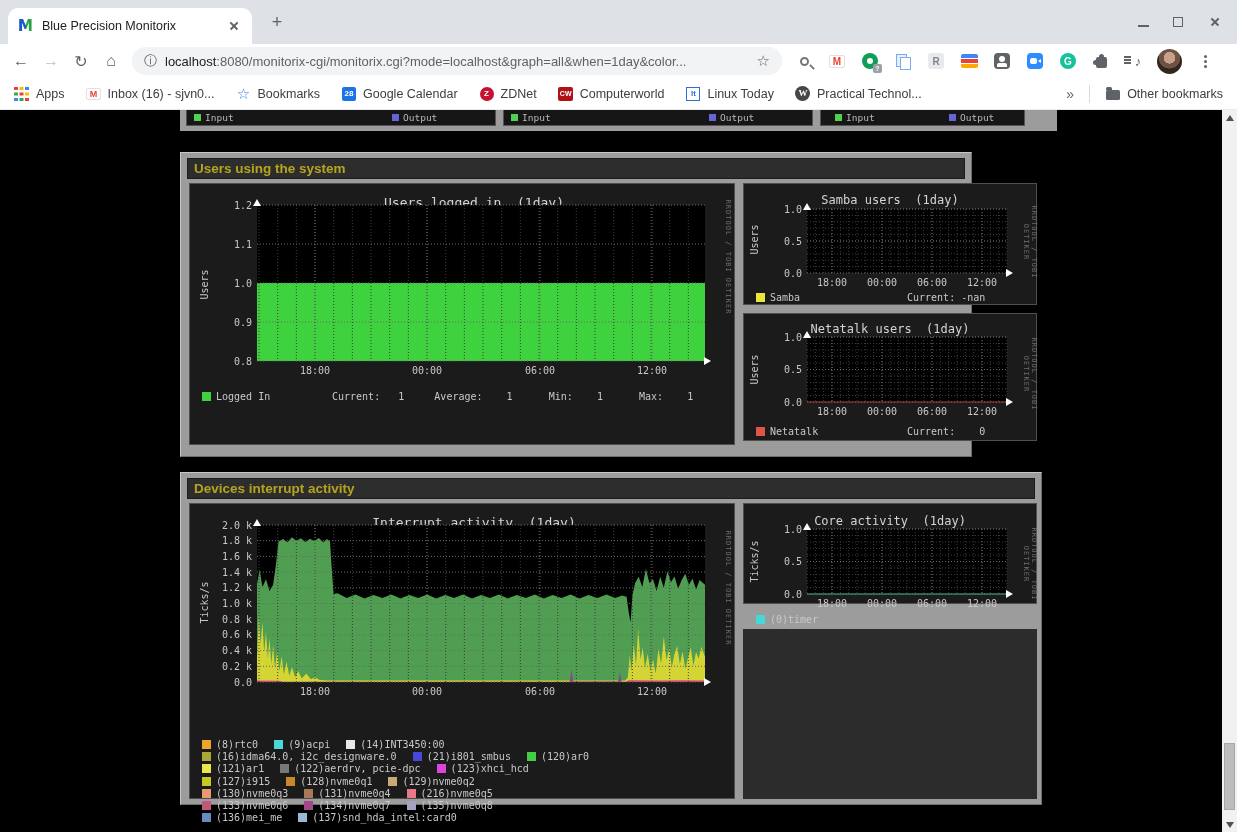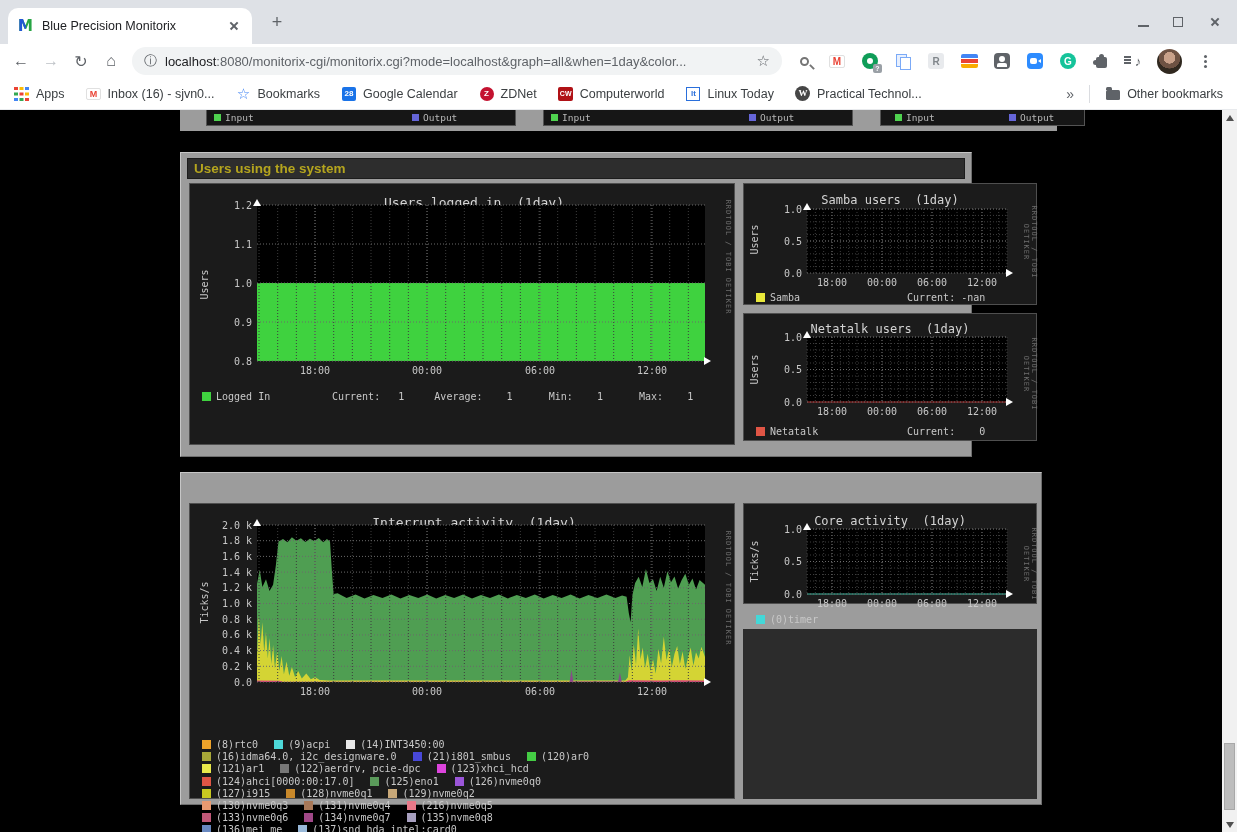--- a/index.html
+++ b/index.html
@@ -69,21 +69,21 @@
   .ic-cw{width:15px;height:14px;background:#b01116;border-radius:2px;color:#fff;font:bold 7px "Liberation Sans",sans-serif;text-align:center;line-height:14px;}
   .ic-lt{width:14px;height:14px;background:#fff;border:1.4px solid #2a6fdb;color:#2a6fdb;font:bold 8px "Liberation Sans",sans-serif;text-align:center;line-height:11px;}
   .ic-wp{width:15px;height:15px;background:#464646;border-radius:50%;color:#fff;font:bold 9px "Liberation Serif",serif;text-align:center;line-height:15px;}
   .ovf{margin-left:auto;color:#5f6368;font-size:14px;}
   .bsep{width:1px;height:18px;background:#dadce0;margin:0 -6px;}
   .ic-folder{width:14px;height:10px;background:#5f6368;border-radius:1.5px;position:relative;margin-top:3px;}
   .ic-folder::before{content:"";position:absolute;left:0;top:-3px;width:6px;height:3px;background:#5f6368;border-radius:1.5px 1.5px 0 0;}
   
   .page{flex:1;background:#000;position:relative;overflow:hidden;}
   .toppart{position:absolute;left:180px;top:0;width:877px;height:21px;background:#9c9c9c;display:flex;gap:7px;padding:0 6px 5px 6px;}
-  .tp{background:#161616;border:1px solid #545454;border-top:none;height:16px;position:relative;flex:none;margin-left:20px;}
+  .tp{background:#161616;border:1px solid #545454;border-top:none;height:16px;position:relative;flex:none;}
   .tpl{position:absolute;bottom:2px;font:9.5px "DejaVu Sans Mono",monospace;color:#b8b8b8;display:flex;align-items:center;white-space:nowrap;}
   .tpl .sw{width:7px;height:7px;margin-right:4px;}
   .swi{background:#4fd24f;}
   .swo{background:#6565d8;}
   .sect{position:absolute;background:#9c9c9c;border-top:1px solid #c6c6c6;border-left:1px solid #c6c6c6;border-right:1px solid #6e6e6e;border-bottom:1px solid #6e6e6e;}
   .sect-head{position:absolute;left:6px;right:6px;top:5px;height:21px;background:#2d2d2d;border:1px solid #1c1c1c;color:#b5a51e;font:bold 13.5px "Liberation Sans",sans-serif;line-height:19px;padding-left:6px;}
   .blackpanel{position:absolute;background:#1b1b1b;border:1px solid #4f4f4f;}
   .filler{position:absolute;background:#2c2c2c;}
   .chart{position:absolute;left:0;top:0;}
   .tick{font:10px "DejaVu Sans Mono",monospace;fill:#c8c8c8;}
@@ -457,20 +457,21 @@
         <div class="lgd" style="left:12px;top:112px">
             <i class="sw" style="background: rgb(224, 85, 69);"></i>
             <span class="ll">Netatalk</span>
           </div>
         <div class="stats" style="left:163px;top:112px">Current:    0</div>
         <div class="rrd" style="left:231px;top:52px">RRDTOOL / TOBI OETIKER</div>
       </div>
     </div>
 
     <div class="sect" style="left:180px;top:362px;width:862px;height:333px">
+      <div class="sect-head"><span>Devices interrupt activity</span></div>
 
       <div class="blackpanel" style="left:8px;top:30px;width:546px;height:296px">
         <div class="gtitle" style="left:60px;top:11px;width:448px">Interrupt activity  (1day)</div>
         <div class="gylab" style="left:-36px;top:93px">Ticks/s</div>
         <svg class="chart" width="544" height="294">
             <rect x="67" y="21" width="448" height="157" fill="#000"></rect>
             <polygon points="67.0,178.0 67.0,79.9 69.7,65.7 72.4,83.0 76.0,75.2 79.5,86.9 83.1,80.7 85.8,61.8 88.5,37.5 93.0,35.1 97.5,38.3 101.9,33.2 106.4,36.7 110.9,34.3 115.4,37.9 119.9,34.7 124.3,37.1 128.8,34.0 133.3,38.3 136.9,35.1 140.0,37.5 141.8,65.7 143.6,90.1 147.6,89.3 156.6,94.0 165.6,90.5 174.5,94.4 183.5,90.9 192.4,94.0 201.4,90.5 210.4,94.4 219.3,90.9 228.3,94.0 237.2,90.5 246.2,94.4 255.2,90.9 264.1,94.0 273.1,90.5 282.0,94.4 291.0,90.9 300.0,94.0 308.9,90.5 317.9,94.4 326.8,90.9 335.8,94.0 344.8,90.5 353.7,94.4 362.7,90.9 371.6,94.0 380.6,90.5 389.6,94.4 398.5,90.9 407.5,94.0 416.4,90.5 425.4,94.0 432.1,91.6 436.6,92.8 438.8,108.9 440.6,118.3 442.4,90.9 445.1,79.1 448.7,72.8 452.3,83.0 455.9,65.0 459.4,79.1 463.0,75.2 466.6,86.9 470.2,72.8 473.8,83.8 477.4,67.3 481.0,78.3 484.5,72.4 488.1,84.6 491.7,76.0 495.3,69.7 498.9,80.7 502.5,74.4 506.0,85.4 509.6,76.0 515.0,80.7 515.0,178.0" fill="#4f9e52"></polygon>
             <polygon points="67.0,178.0 67.0,152.9 68.8,112.1 70.6,140.3 72.4,118.3 74.2,148.2 76.0,127.8 77.8,154.4 79.5,134.0 81.3,159.9 83.1,141.1 84.9,163.9 87.2,147.4 89.4,167.0 91.6,152.1 93.9,170.2 96.6,157.6 99.3,171.7 101.9,163.1 105.1,173.3 108.2,167.0 111.8,174.5 116.3,169.4 120.8,175.3 125.2,173.3 129.7,176.0 138.7,176.4 156.6,176.6 201.4,176.6 246.2,176.6 291.0,176.6 335.8,176.6 380.6,176.6 425.4,176.6 435.3,176.4 437.9,173.3 439.7,151.3 441.5,167.0 443.8,140.3 446.0,160.7 448.2,124.6 450.5,155.2 452.7,143.5 455.0,163.9 457.7,149.7 460.3,167.0 463.0,155.2 465.7,169.4 468.4,145.0 471.1,159.2 473.8,132.5 476.5,156.0 479.2,144.2 481.8,163.1 484.5,149.7 487.2,141.9 489.9,159.9 492.6,147.4 495.3,164.7 498.0,153.7 500.7,143.5 503.4,161.5 506.0,148.2 508.7,154.4 511.4,142.7 515.0,152.9 515.0,178.0" fill="#d4d434"></polygon>
             <polygon points="379.7,178.0 379.7,177.6 381.5,165.8 383.3,177.6 428.1,177.6 429.9,168.6 431.7,177.6 431.7,178.0" fill="#8a4a8a"></polygon>
             <polygon points="67.0,178.0 67.0,176.6 89.4,176.8 93.0,177.7 435.3,177.7 438.8,176.3 470.2,176.6 492.6,176.3 515.0,176.4 515.0,178.0" fill="#d84878"></polygon>
@@ -528,21 +529,20 @@
             <text x="62" y="40.19999999999999" text-anchor="end" class="tick">1.8 k</text>
             <line x1="67" y1="21" x2="515" y2="21" stroke="#6a6a6a" stroke-dasharray="1,2"></line>
             <text x="62" y="24.5" text-anchor="end" class="tick">2.0 k</text>
             <polygon points="63,22 71,22 67,15" fill="#fff"></polygon>
             <polygon points="521,178 514,174 514,182" fill="#fff"></polygon>
           </svg>
         <div class="irq-legend" style="left:12px;top:199px">
             <div class="irow"><i class="sw" style="background: rgb(238, 163, 42);"></i><span class="ll">(8)rtc0</span><i class="sw" style="background: rgb(77, 216, 216);"></i><span class="ll">(9)acpi</span><i class="sw" style="background: rgb(232, 232, 232);"></i><span class="ll">(14)INT3450:00</span></div>
             <div class="irow"><i class="sw" style="background: rgb(168, 168, 56);"></i><span class="ll">(16)idma64.0, i2c_designware.0</span><i class="sw" style="background: rgb(72, 72, 216);"></i><span class="ll">(21)i801_smbus</span><i class="sw" style="background: rgb(68, 204, 68);"></i><span class="ll">(120)ar0</span></div>
             <div class="irow"><i class="sw" style="background: rgb(232, 232, 74);"></i><span class="ll">(121)ar1</span><i class="sw" style="background: rgb(120, 120, 120);"></i><span class="ll">(122)aerdrv, pcie-dpc</span><i class="sw" style="background: rgb(221, 68, 221);"></i><span class="ll">(123)xhci_hcd</span></div>
-            <div class="irow"><i class="sw" style="background: rgb(224, 85, 69);"></i><span class="ll">(124)ahci[0000:00:17.0]</span><i class="sw" style="background: rgb(90, 154, 90);"></i><span class="ll">(125)eno1</span><i class="sw" style="background: rgb(154, 85, 216);"></i><span class="ll">(126)nvme0q0</span></div>
             <div class="irow"><i class="sw" style="background: rgb(200, 200, 32);"></i><span class="ll">(127)i915</span><i class="sw" style="background: rgb(200, 136, 42);"></i><span class="ll">(128)nvme0q1</span><i class="sw" style="background: rgb(200, 168, 120);"></i><span class="ll">(129)nvme0q2</span></div>
             <div class="irow"><i class="sw" style="background: rgb(232, 154, 112);"></i><span class="ll">(130)nvme0q3</span><i class="sw" style="background: rgb(168, 120, 88);"></i><span class="ll">(131)nvme0q4</span><i class="sw" style="background: rgb(232, 120, 136);"></i><span class="ll">(216)nvme0q5</span></div>
             <div class="irow"><i class="sw" style="background: rgb(192, 88, 120);"></i><span class="ll">(133)nvme0q6</span><i class="sw" style="background: rgb(160, 72, 136);"></i><span class="ll">(134)nvme0q7</span><i class="sw" style="background: rgb(168, 160, 192);"></i><span class="ll">(135)nvme0q8</span></div>
             <div class="irow"><i class="sw" style="background: rgb(104, 136, 192);"></i><span class="ll">(136)mei_me</span><i class="sw" style="background: rgb(152, 184, 216);"></i><span class="ll">(137)snd_hda_intel:card0</span></div>
           </div>
         <div class="rrd" style="left:463px;top:80px">RRDTOOL / TOBI OETIKER</div>
       </div>
 
       <div class="blackpanel small" style="left:562px;top:30px;width:294px;height:101px">
         <div class="gtitle" style="left:26px;top:10px;width:240px">Core activity  (1day)</div>

